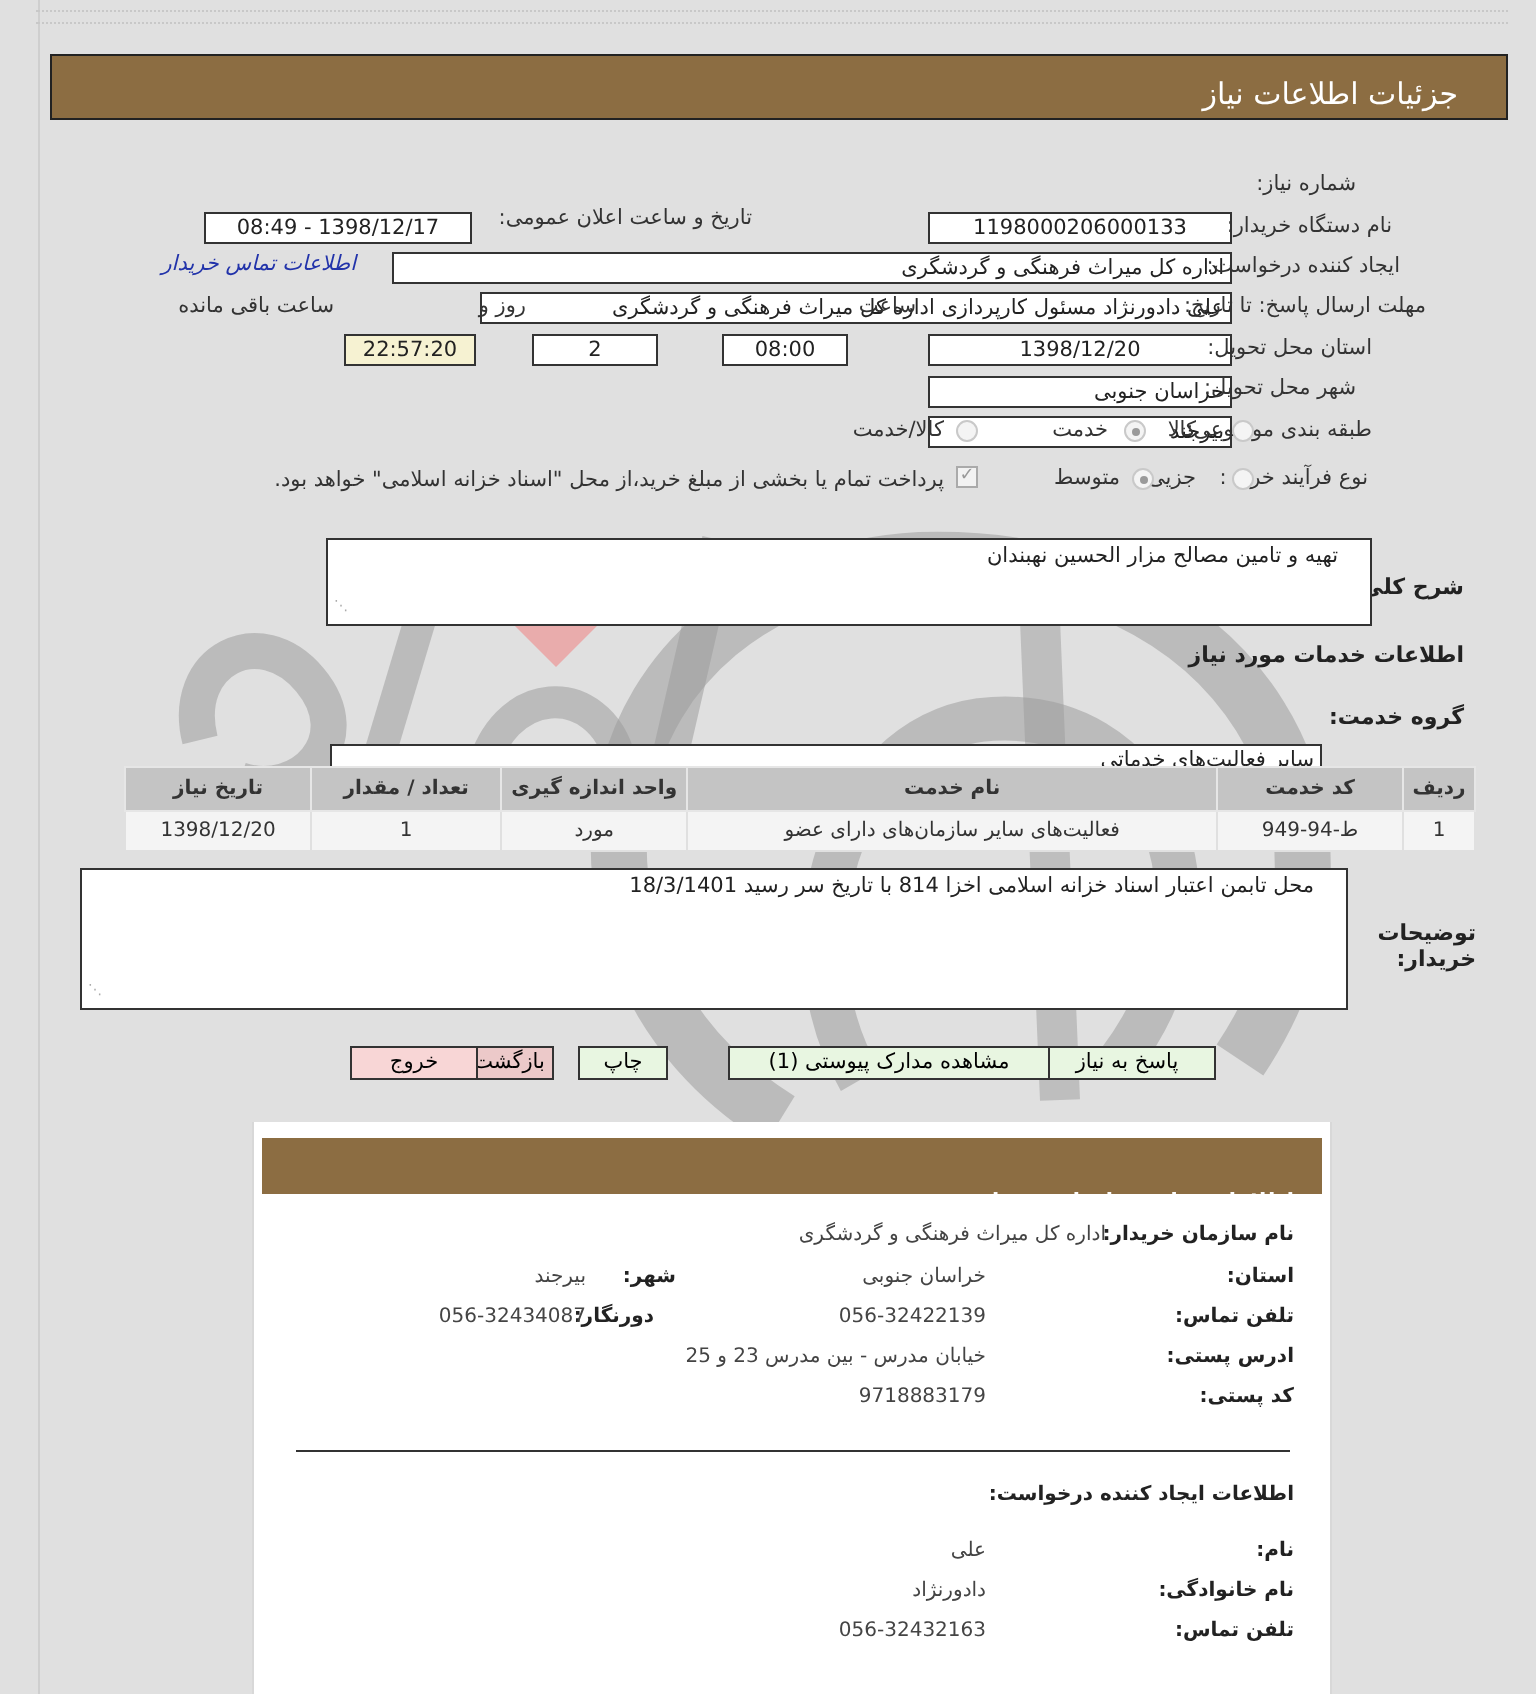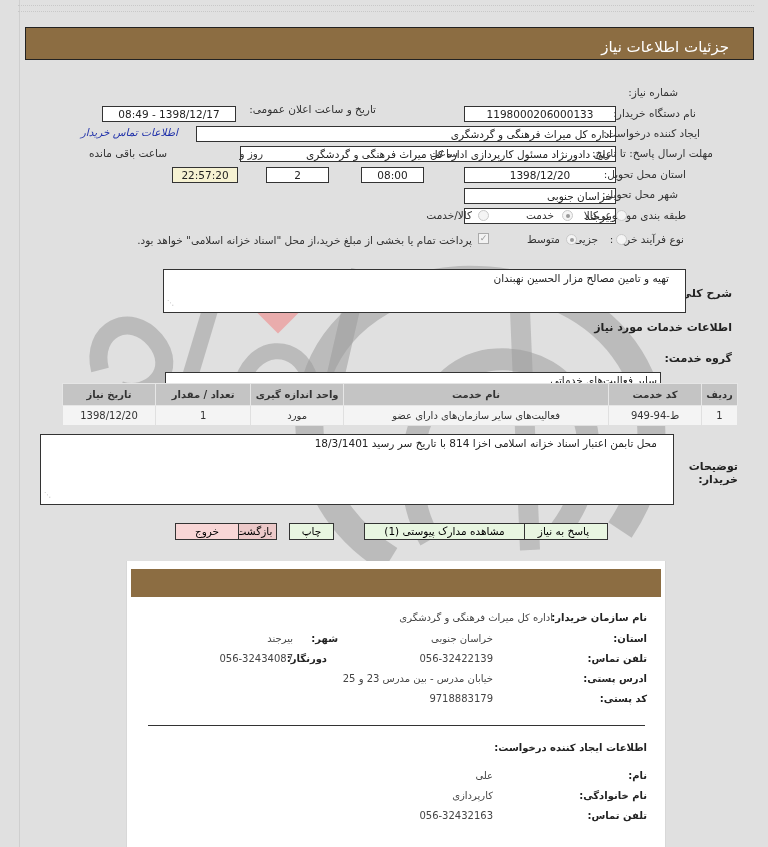--- a/index.html
+++ b/index.html
@@ -210,17 +210,17 @@
   <span class="p-val" style="right:172px; top:132px;">9718883179</span>
 
   <div class="divider" style="top:164px;"></div>
 
   <span class="p-label" style="right:18px; top:181px;">اطلاعات ایجاد کننده درخواست:</span>
 
   <span class="p-label" style="right:18px; top:209px;">نام:</span>
   <span class="p-val" style="right:172px; top:209px;">علی</span>
 
   <span class="p-label" style="right:18px; top:229px;">نام خانوادگی:</span>
-  <span class="p-val" style="right:172px; top:229px;">کارپردازی</span>
+  <span class="p-val" style="right:172px; top:229px;">دادورنژاد</span>
 
   <span class="p-label" style="right:18px; top:249px;">تلفن تماس:</span>
   <span class="p-val" style="right:172px; top:249px; direction:ltr;">056-32432163</span>
 </div>
 
 </body></html>

